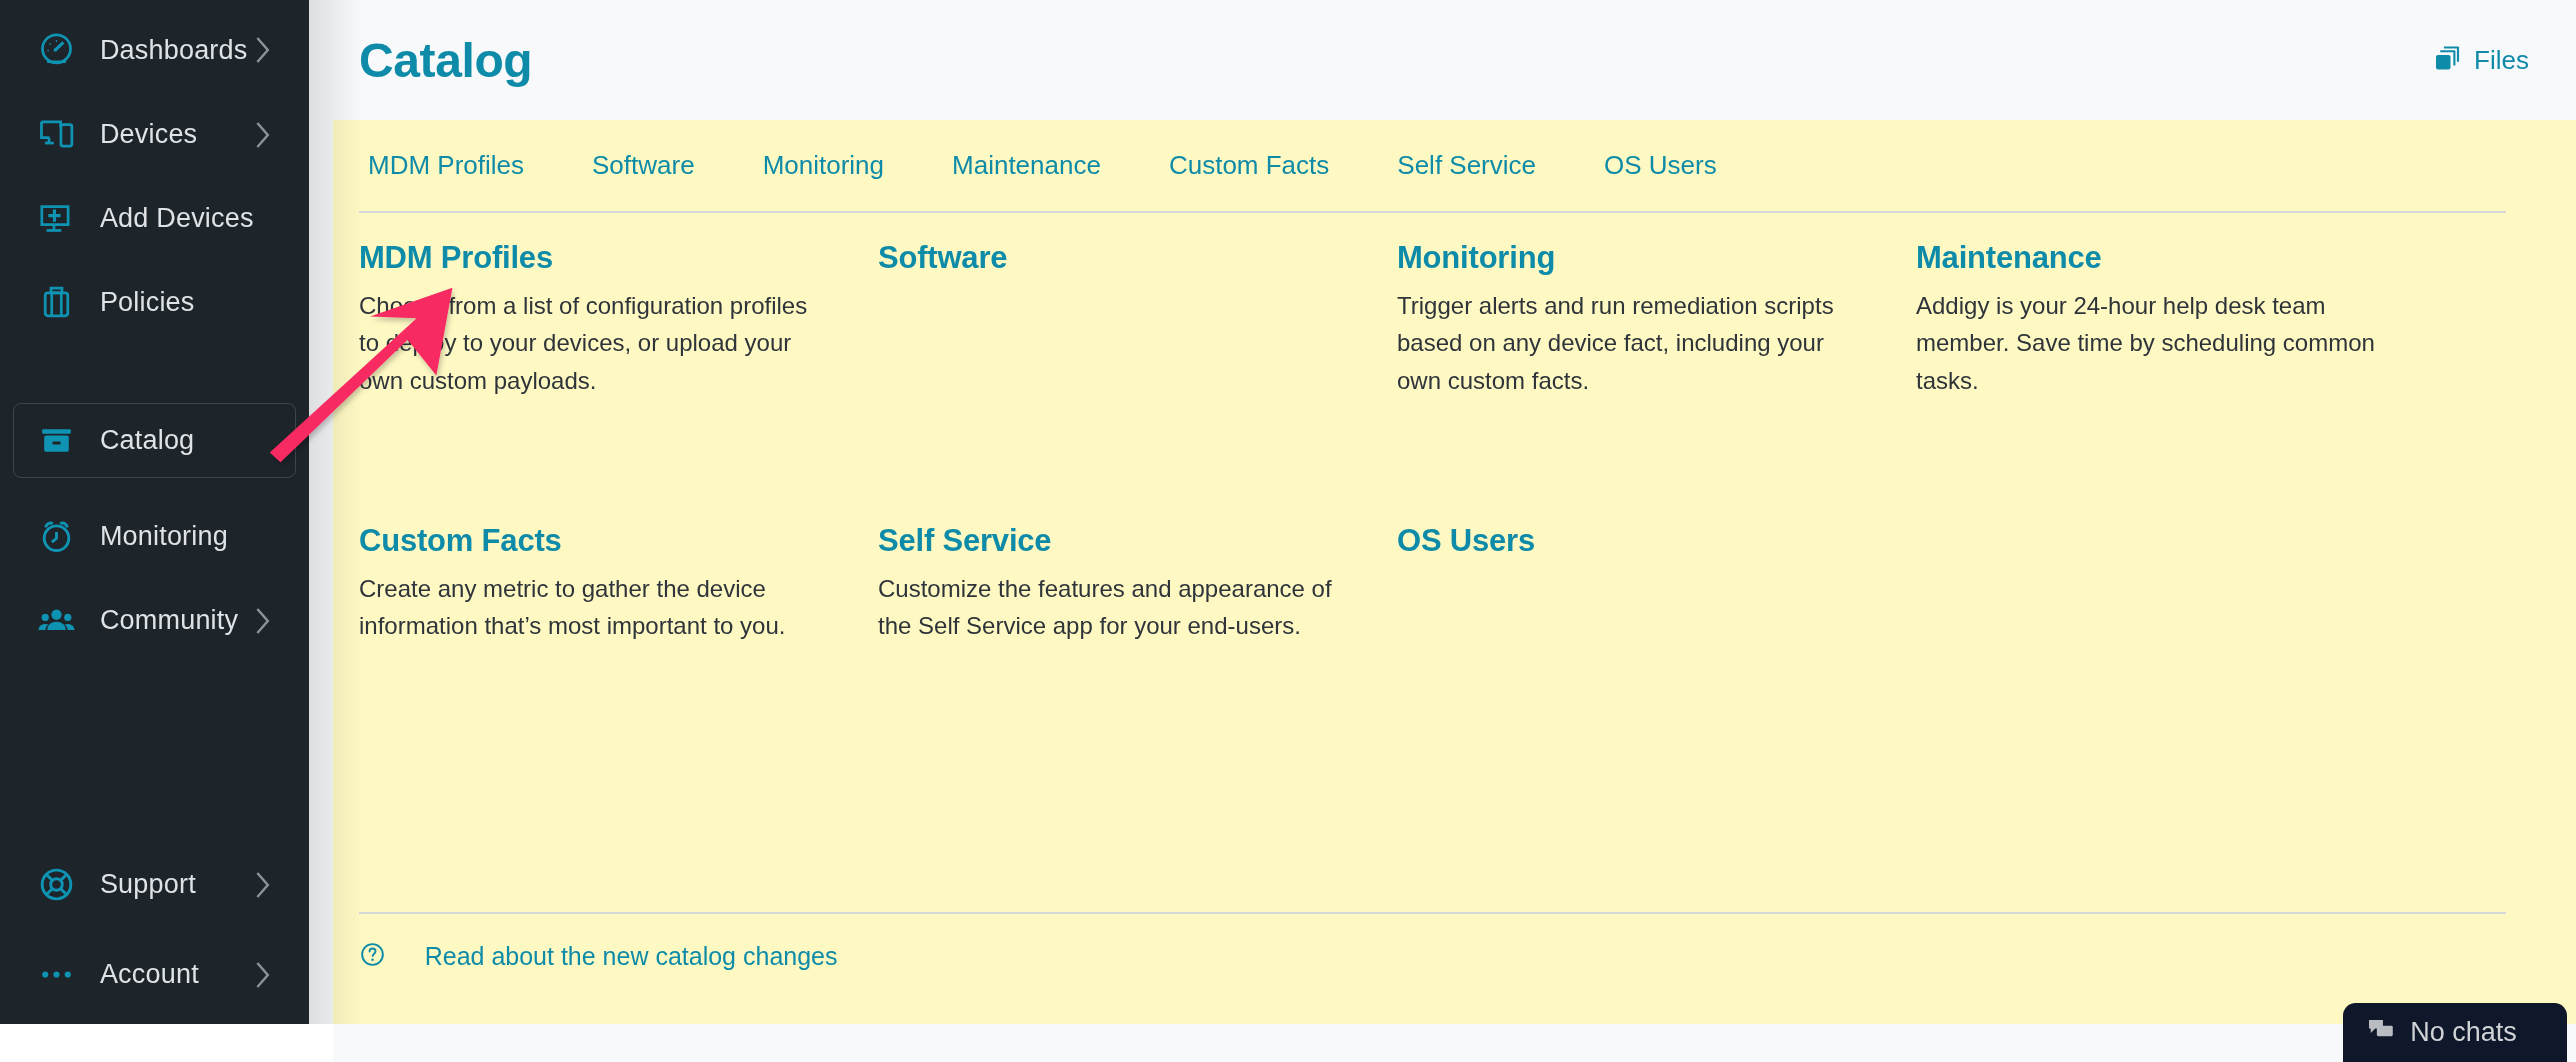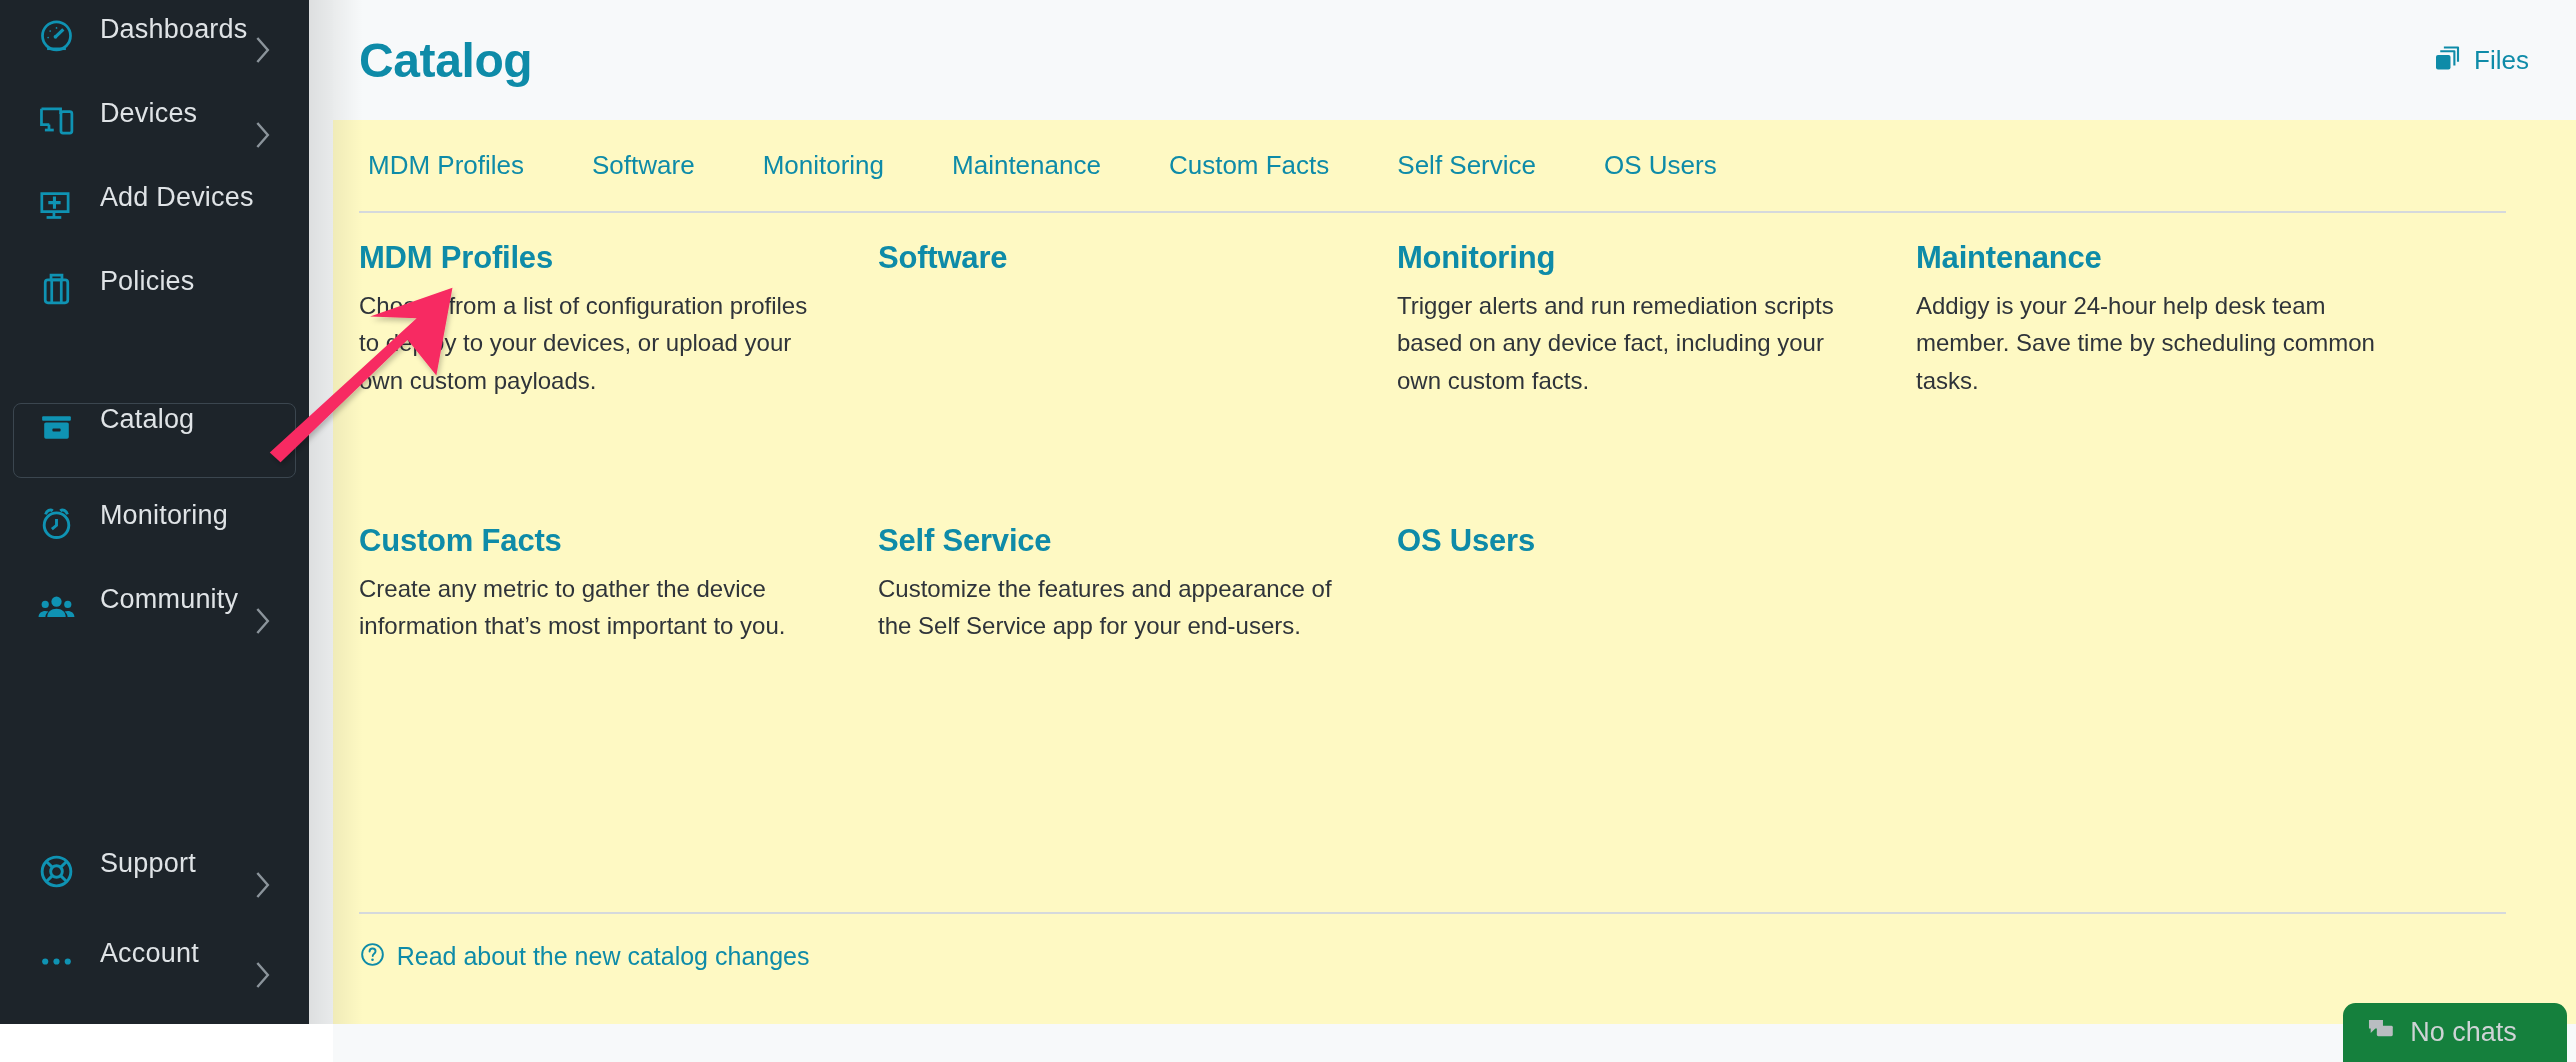--- a/index.html
+++ b/index.html
@@ -12,21 +12,21 @@
 
   
   #sidebar {
     position: absolute; left: 0; top: 0;
     width: 309px; height: 1024px;
     background: #1d242a;
     z-index: 5;
   }
   .nav-item {
     position: absolute; left: 12.5px; width: 283px; height: 75px;
-    display: flex; align-items: flex-start;
+    display: flex; align-items: center;
     padding-left: 19.7px;
     border-radius: 8px;
     border: 0.9px solid transparent;
   }
   .nav-item.selected { border-color: #3b464f; }
   .nav-icon {
     width: 47px; height: 47px; flex: 0 0 47px;
     display: flex; align-items: center; justify-content: center;
     color: #0f93b3;
   }
@@ -143,35 +143,36 @@
   
   #footer-rule {
     position: absolute; left: 26px; top: 792px;
     width: 2147px; height: 1.8px;
     background: #d5d9dc;
   }
   #footer-link {
     position: absolute; left: 26px; top: 821px;
     display: flex; align-items: center;
     color: #0e8ba8;
+    gap: 28px;
   }
   #footer-link-label { font-size: 25px; margin-left: 10.7px; }
 
   
   #arrow {
     position: absolute; left: 250px; top: 277px;
     width: 233px; height: 197px;
     z-index: 20; pointer-events: none;
   }
 
   
   #chat-widget {
     position: absolute; right: 9px; bottom: 0;
     width: 224px; height: 59px;
-    background: #15803d;
+    background: #0f172a;
     border-radius: 12.5px 12.5px 0 0;
     display: flex; align-items: center;
     padding-left: 23px;
     z-index: 30;
   }
   #chat-label {
     color: #cfd3d6;
     font-size: 27px;
     margin-left: 14.3px;
     white-space: nowrap;

